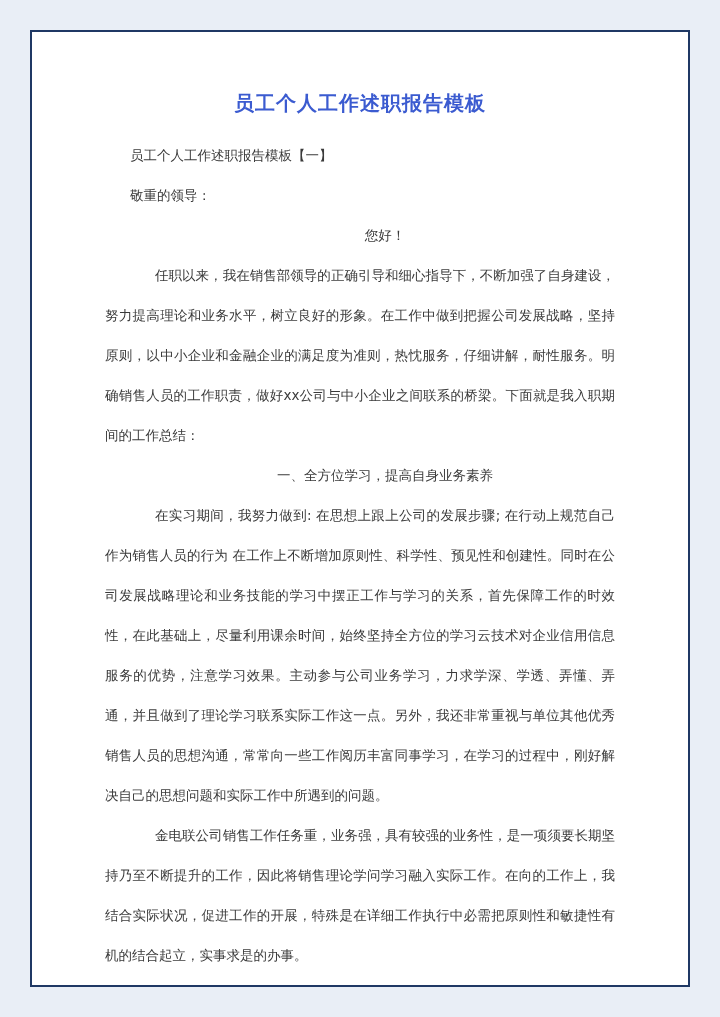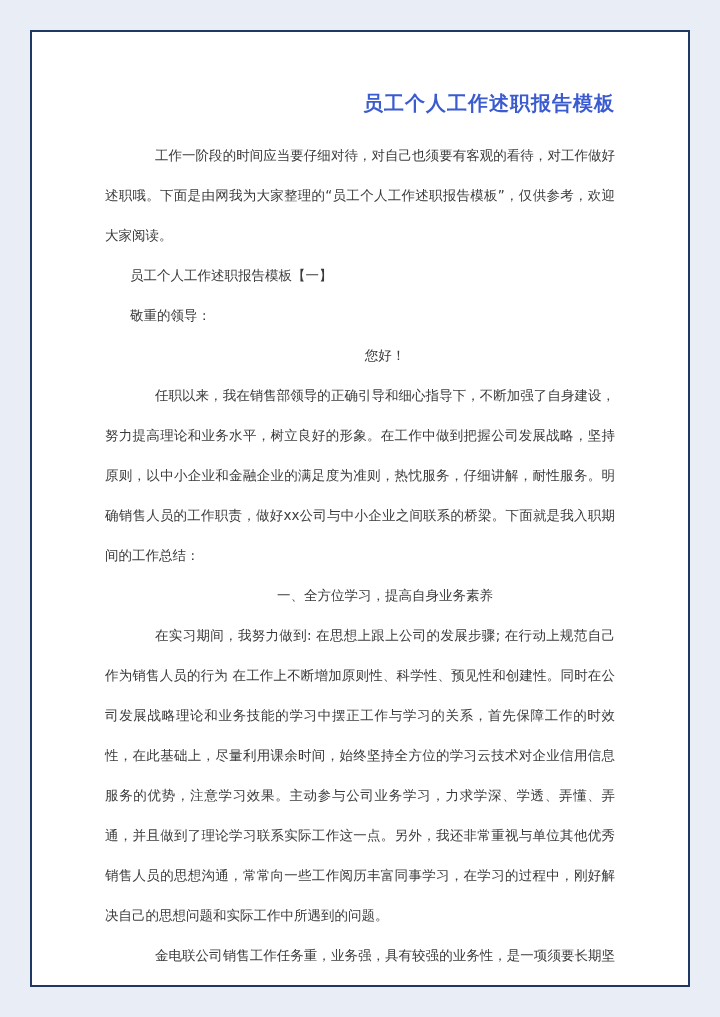--- a/index.html
+++ b/index.html
@@ -29,21 +29,21 @@
     top: 30px;
     right: 30px;
     bottom: 30px;
     background: #ffffff;
     border: 2px solid var(--page-border);
     padding: 48px 73px 40px 73px;
     overflow: hidden;
   }
   .doc-title {
     margin: 10px 0 18px 0;
-    text-align: right;
+    text-align: center;
     font-size: 20px;
     font-weight: bold;
     color: var(--title-color);
     letter-spacing: 1px;
   }
   .content {
     width: 100%;
   }
   .para {
     margin: 0;
@@ -64,21 +64,20 @@
     text-align: center;
   }
 </style>
 </head>
 <body>
 
 <div class="canvas">
   <div class="page">
     <h1 class="doc-title">员工个人工作述职报告模板</h1>
     <div class="content">
-        <p class="para intro">工作一阶段的时间应当要仔细对待，对自己也须要有客观的看待，对工作做好述职哦。下面是由网我为大家整理的“员工个人工作述职报告模板”，仅供参考，欢迎大家阅读。</p>
         <p class="para subtitle">员工个人工作述职报告模板【一】</p>
         <p class="para salutation">敬重的领导：</p>
         <p class="para greeting">您好！</p>
         <p class="para body">任职以来，我在销售部领导的正确引导和细心指导下，不断加强了自身建设，努力提高理论和业务水平，树立良好的形象。在工作中做到把握公司发展战略，坚持原则，以中小企业和金融企业的满足度为准则，热忱服务，仔细讲解，耐性服务。明确销售人员的工作职责，做好xx公司与中小企业之间联系的桥梁。下面就是我入职期间的工作总结：</p>
         <p class="para section-heading">一、全方位学习，提高自身业务素养</p>
         <p class="para body">在实习期间，我努力做到: 在思想上跟上公司的发展步骤; 在行动上规范自己作为销售人员的行为 在工作上不断增加原则性、科学性、预见性和创建性。同时在公司发展战略理论和业务技能的学习中摆正工作与学习的关系，首先保障工作的时效性，在此基础上，尽量利用课余时间，始终坚持全方位的学习云技术对企业信用信息服务的优势，注意学习效果。主动参与公司业务学习，力求学深、学透、弄懂、弄通，并且做到了理论学习联系实际工作这一点。另外，我还非常重视与单位其他优秀销售人员的思想沟通，常常向一些工作阅历丰富同事学习，在学习的过程中，刚好解决自己的思想问题和实际工作中所遇到的问题。</p>
         <p class="para body">金电联公司销售工作任务重，业务强，具有较强的业务性，是一项须要长期坚持乃至不断提升的工作，因此将销售理论学问学习融入实际工作。在向的工作上，我结合实际状况，促进工作的开展，特殊是在详细工作执行中必需把原则性和敏捷性有机的结合起立，实事求是的办事。</p>
       </div>
   </div>
 </div>

